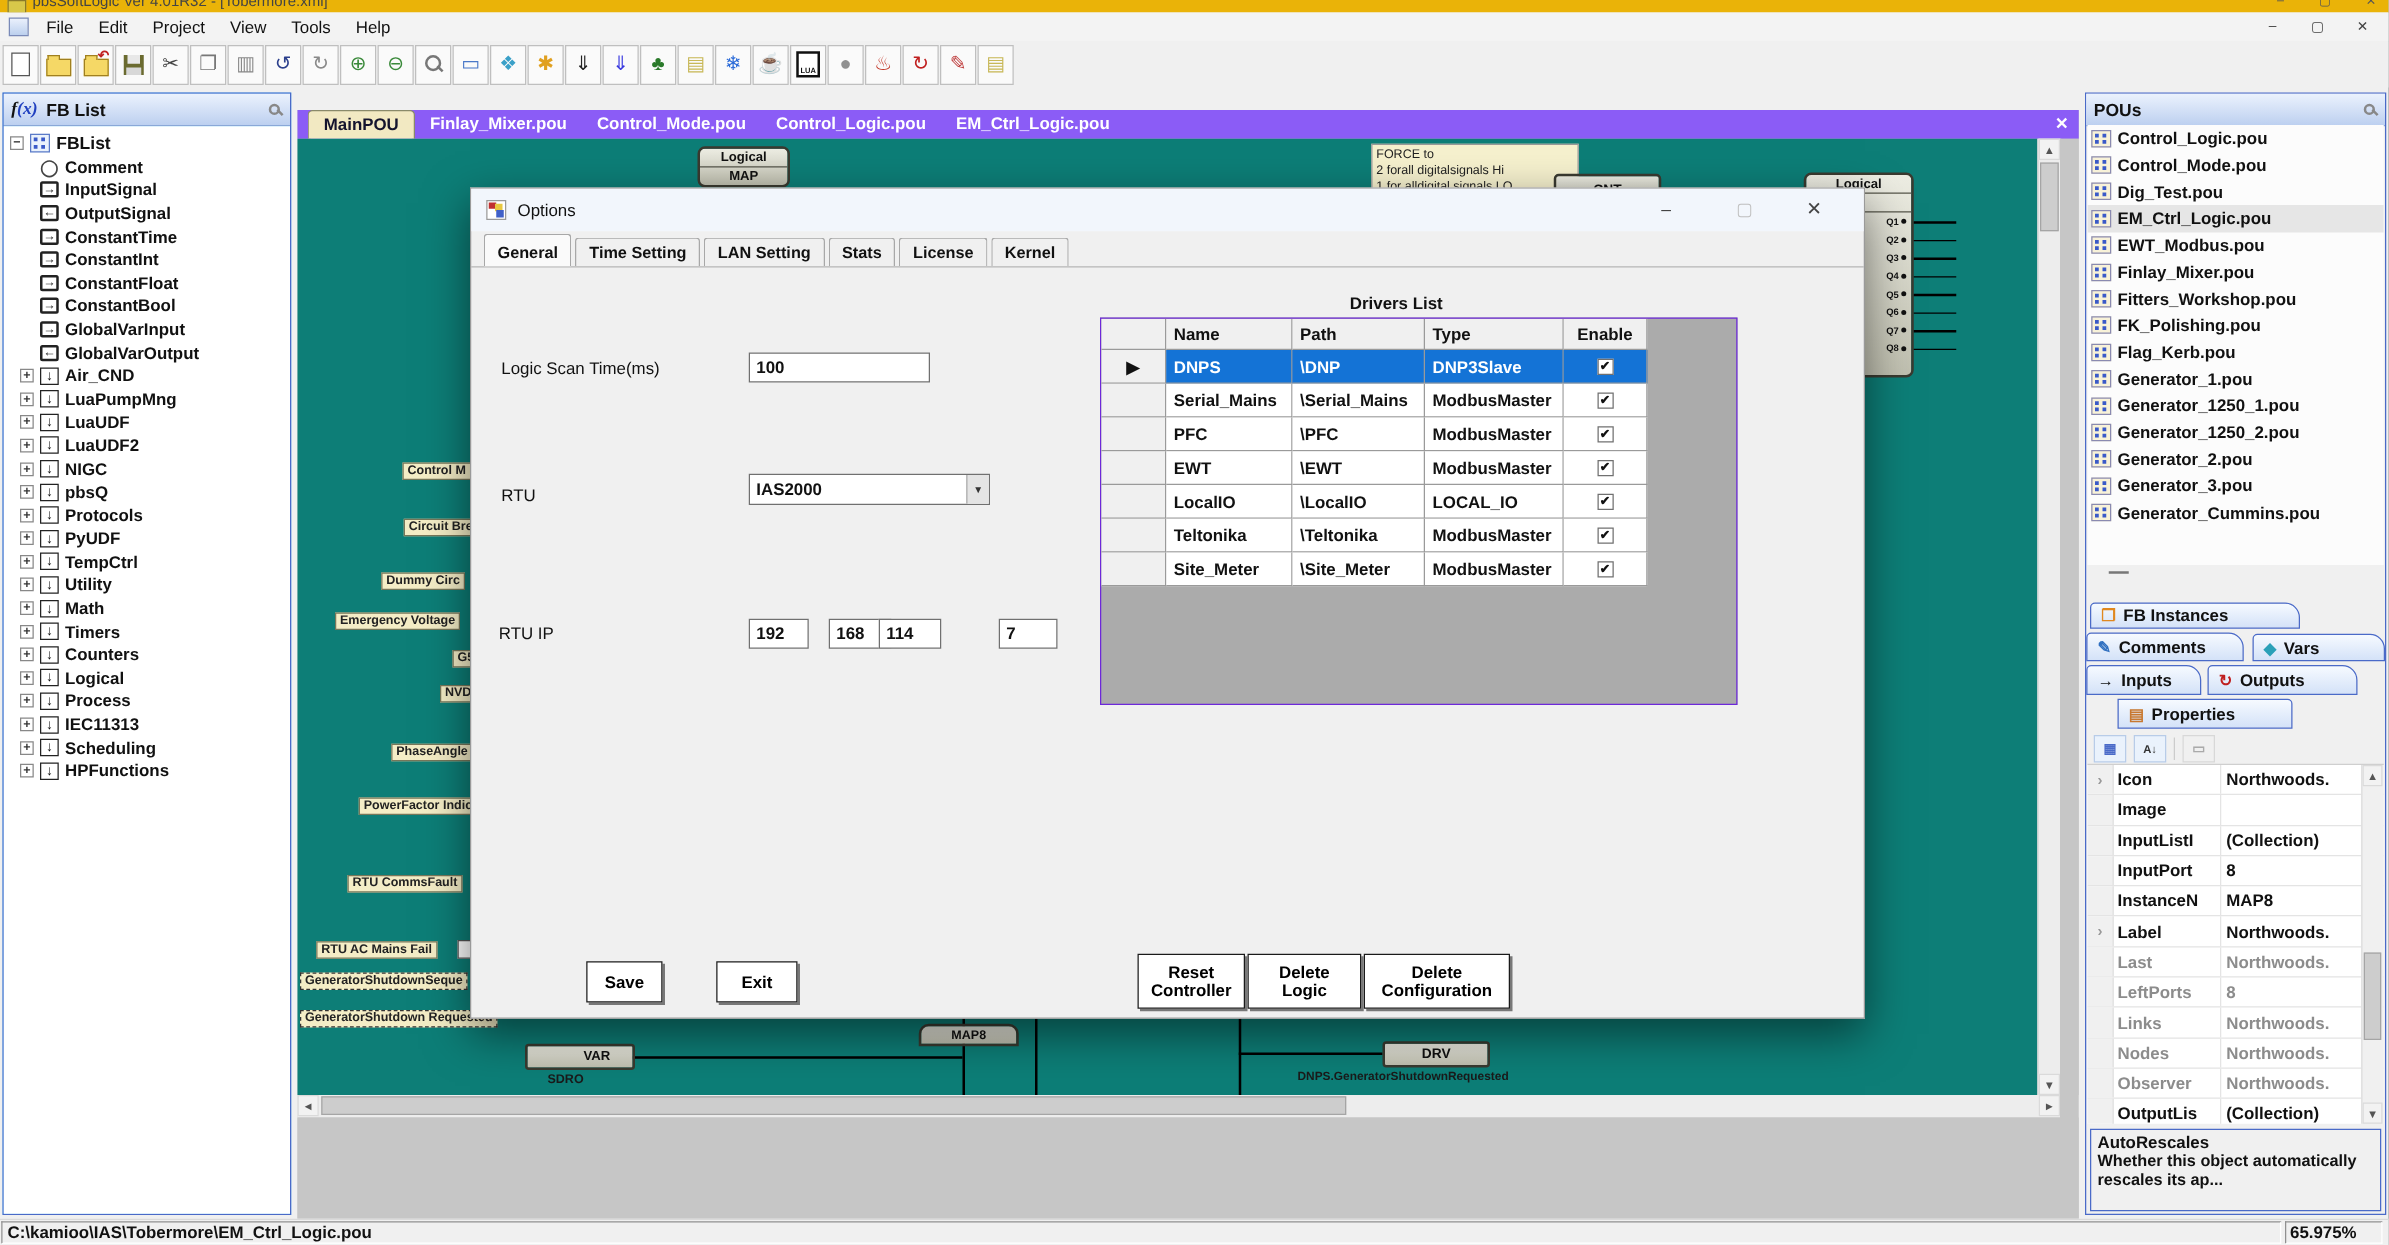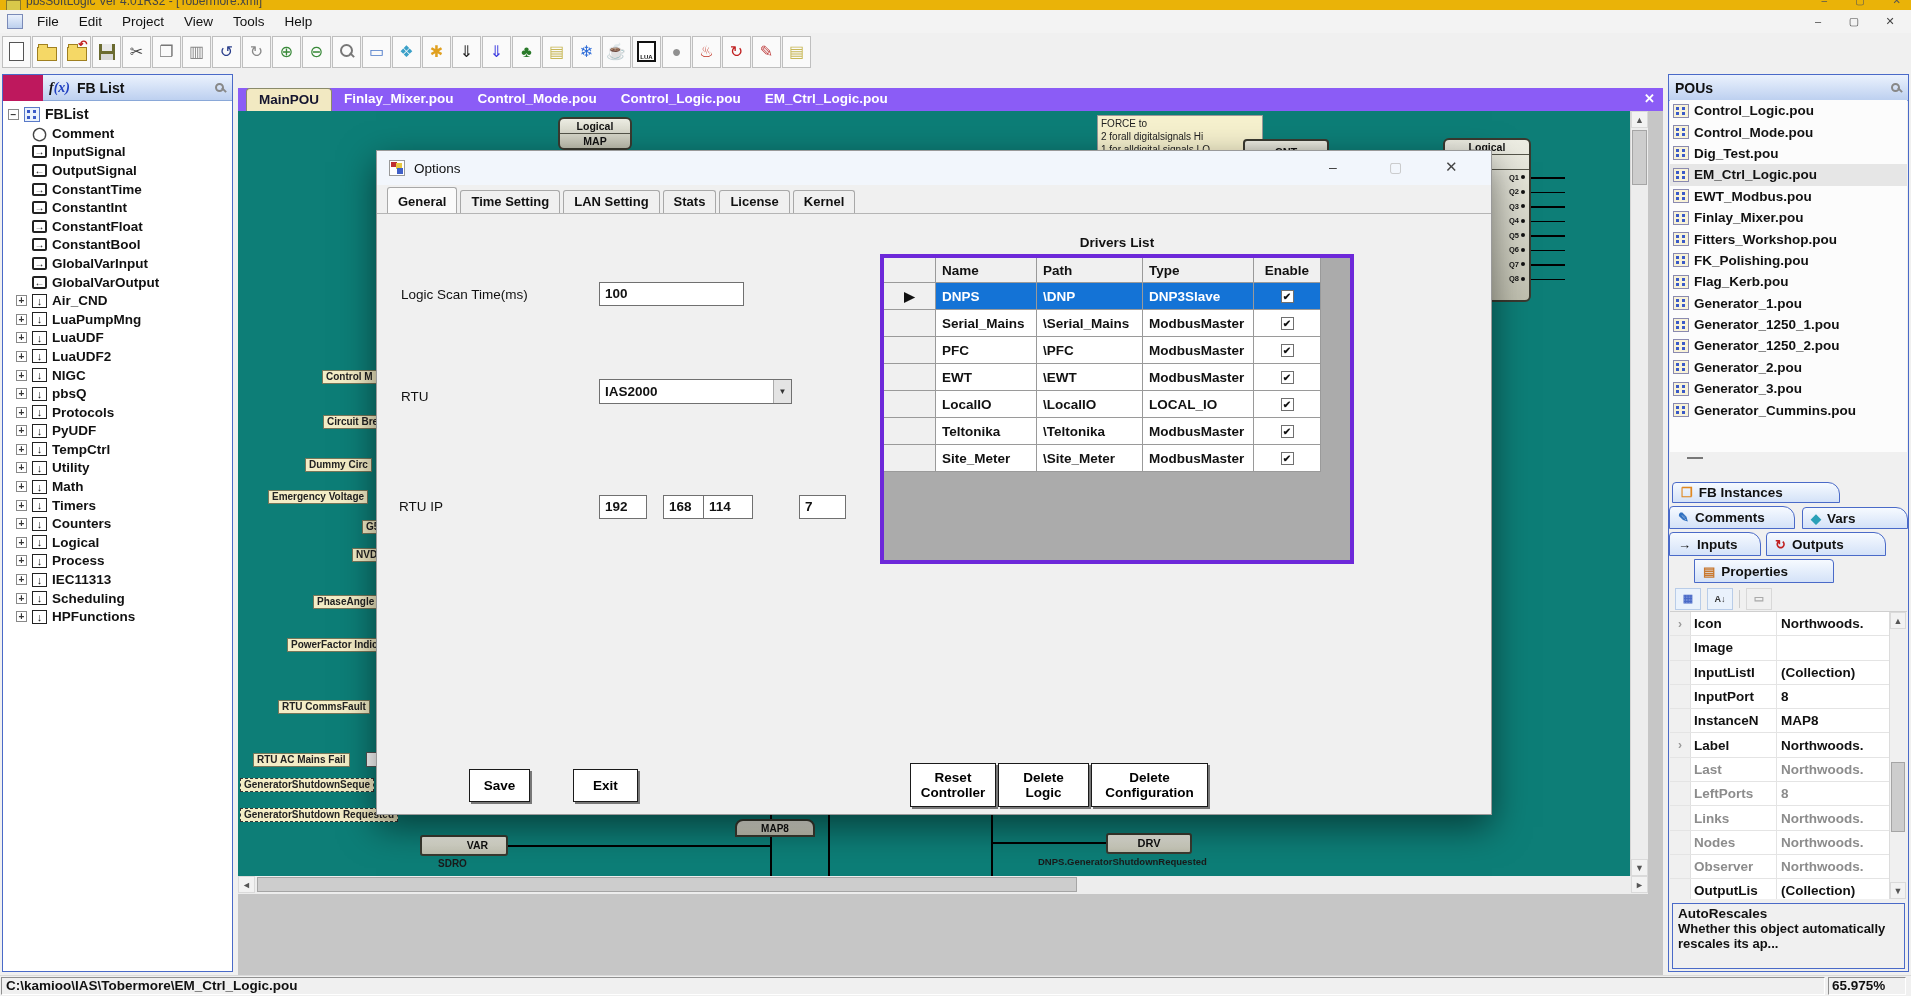--- a/index.html
+++ b/index.html
@@ -25,21 +25,21 @@
   .sp-folder::before{content:"";position:absolute;left:0;top:-4px;width:8px;height:3px;background:#F5D866;border:1px solid #A08020;border-bottom:none;}
   .sp-folder.red::after{content:"↶";position:absolute;right:-2px;top:-10px;color:#C02020;font-size:11px;font-weight:bold;}
   .sp-disk{width:16px;height:16px;background:#6B6B30;}
   .sp-disk::before{content:"";position:absolute;left:3px;top:0;width:10px;height:7px;background:#E8E8E8;}
   .sp-disk::after{content:"";position:absolute;left:2px;bottom:0;width:12px;height:6px;background:#D8D8D8;}
   .sp-mag{width:15px;height:15px;}
   .sp-mag::before{content:"";position:absolute;left:1px;top:0;width:9px;height:9px;border:2px solid #777;border-radius:50%;}
   .sp-mag::after{content:"";position:absolute;left:10px;top:10px;width:6px;height:2px;background:#777;transform:rotate(45deg);}
   .sp-lua{width:15px;height:17px;border:2px solid #111;background:#fff;font-size:6px;font-weight:bold;display:flex;align-items:flex-end;justify-content:center;color:#111;}
   
-  .left-panel{position:absolute;left:2px;top:74px;width:231px;height:898px;border:1px solid #4A6AC8;background:#be185d;box-sizing:border-box;padding-left:40px;}
+  .left-panel{position:absolute;left:2px;top:74px;width:231px;height:898px;border:1px solid #4A6AC8;background:#7dd3fc;box-sizing:border-box;}
   .panel-hdr{height:25px;background:linear-gradient(#EBF2FD,#BDD0F0);display:flex;align-items:center;padding:0 6px;font-weight:bold;font-size:14px;border-bottom:1px solid #8AA8D8;}
   .fx{font-family:"Liberation Serif",serif;font-style:italic;font-weight:bold;margin-right:7px;font-size:14px;}
   .fx b{color:#2040C0;}
   .pin{margin-left:auto;position:relative;width:11px;height:11px;flex:none;}
   .pin::before{content:"";position:absolute;left:0;top:1px;width:5px;height:5px;border:2px solid #888;border-radius:50%;}
   .pin::after{content:"";position:absolute;left:6px;top:7px;width:6px;height:2px;background:#888;transform:rotate(45deg);}
   .tree{position:absolute;left:0;top:26px;right:0;bottom:0;overflow:hidden;padding-top:3px;background:#fff;}
   .tree-root{display:flex;align-items:center;gap:5px;padding-left:5px;height:20px;font-weight:bold;font-size:14px;}
   .root-ico{width:14px;height:13px;background:#EAF2FC;border:1px solid #5A7AC8;position:relative;flex:none;}
   .root-ico::before{content:"";position:absolute;left:2px;top:2px;width:3px;height:3px;background:#3A5AC8;box-shadow:6px 0 0 #3A5AC8,0 6px 0 #3A5AC8,6px 6px 0 #3A5AC8;}
@@ -81,21 +81,21 @@
   .dlg-tabs{position:absolute;left:10px;top:38px;display:flex;height:24px;align-items:flex-end;}
   .dtab{font-size:13px;font-weight:bold;padding:3px 10px 4px;border:1px solid #A8A8A8;border-bottom:none;background:#F0F0F0;border-radius:3px 3px 0 0;margin-right:3px;color:#111;}
   .dtab.active{background:#FAFAFA;padding-top:6px;position:relative;z-index:2;}
   .dlg-line{position:absolute;left:0;top:62px;width:100%;height:1px;background:#B5B5B5;}
   .flabel{position:absolute;font-size:13.5px;font-weight:normal;white-space:nowrap;}
   .tinput{position:absolute;background:#fff;border:1px solid #707070;font-size:13.5px;font-weight:bold;padding:2px 5px;box-sizing:border-box;line-height:18px;}
   .combo{position:absolute;background:#fff;border:1px solid #707070;box-sizing:border-box;display:flex;align-items:center;}
   .combo .cval{flex:1;font-size:13.5px;font-weight:bold;padding-left:5px;}
   .combo .cbtn{width:18px;height:100%;background:#E4E4E4;border-left:1px solid #ABABAB;display:flex;align-items:center;justify-content:center;font-size:8px;color:#333;box-sizing:border-box;}
   .drv-caption{position:absolute;left:503px;top:84px;width:474px;text-align:center;font-weight:bold;font-size:13.5px;}
-  .dtable{position:absolute;left:503px;top:103px;width:474px;height:310px;background:#ABABAB;border:4px solid #6d28d9;box-sizing:border-box;overflow:hidden;}
+  .dtable{position:absolute;left:503px;top:103px;width:510px;height:310px;background:#ABABAB;border:1px solid #6d28d9;box-sizing:border-box;overflow:hidden;}
   .dt-row{display:flex;height:27px;}
   .dt-row.hdr{height:25px;}
   .dt-c{border-right:1px solid #9A9A9A;border-bottom:1px solid #9A9A9A;display:flex;align-items:center;padding-left:6px;font-size:13.5px;font-weight:bold;background:#fff;box-sizing:border-box;overflow:hidden;white-space:nowrap;}
   .hdr .dt-c{background:#F0F0F0;}
   .c-sel{width:52px;background:#F0F0F0;justify-content:center;padding-left:0;}
   .c-name{width:101px;}
   .c-path{width:106px;}
   .c-type{width:111px;}
   .c-en{width:67px;justify-content:center;padding-left:0;}
   .dt-row.sel .c-name,.dt-row.sel .c-path,.dt-row.sel .c-type{background:#1473D6;color:#fff;}

